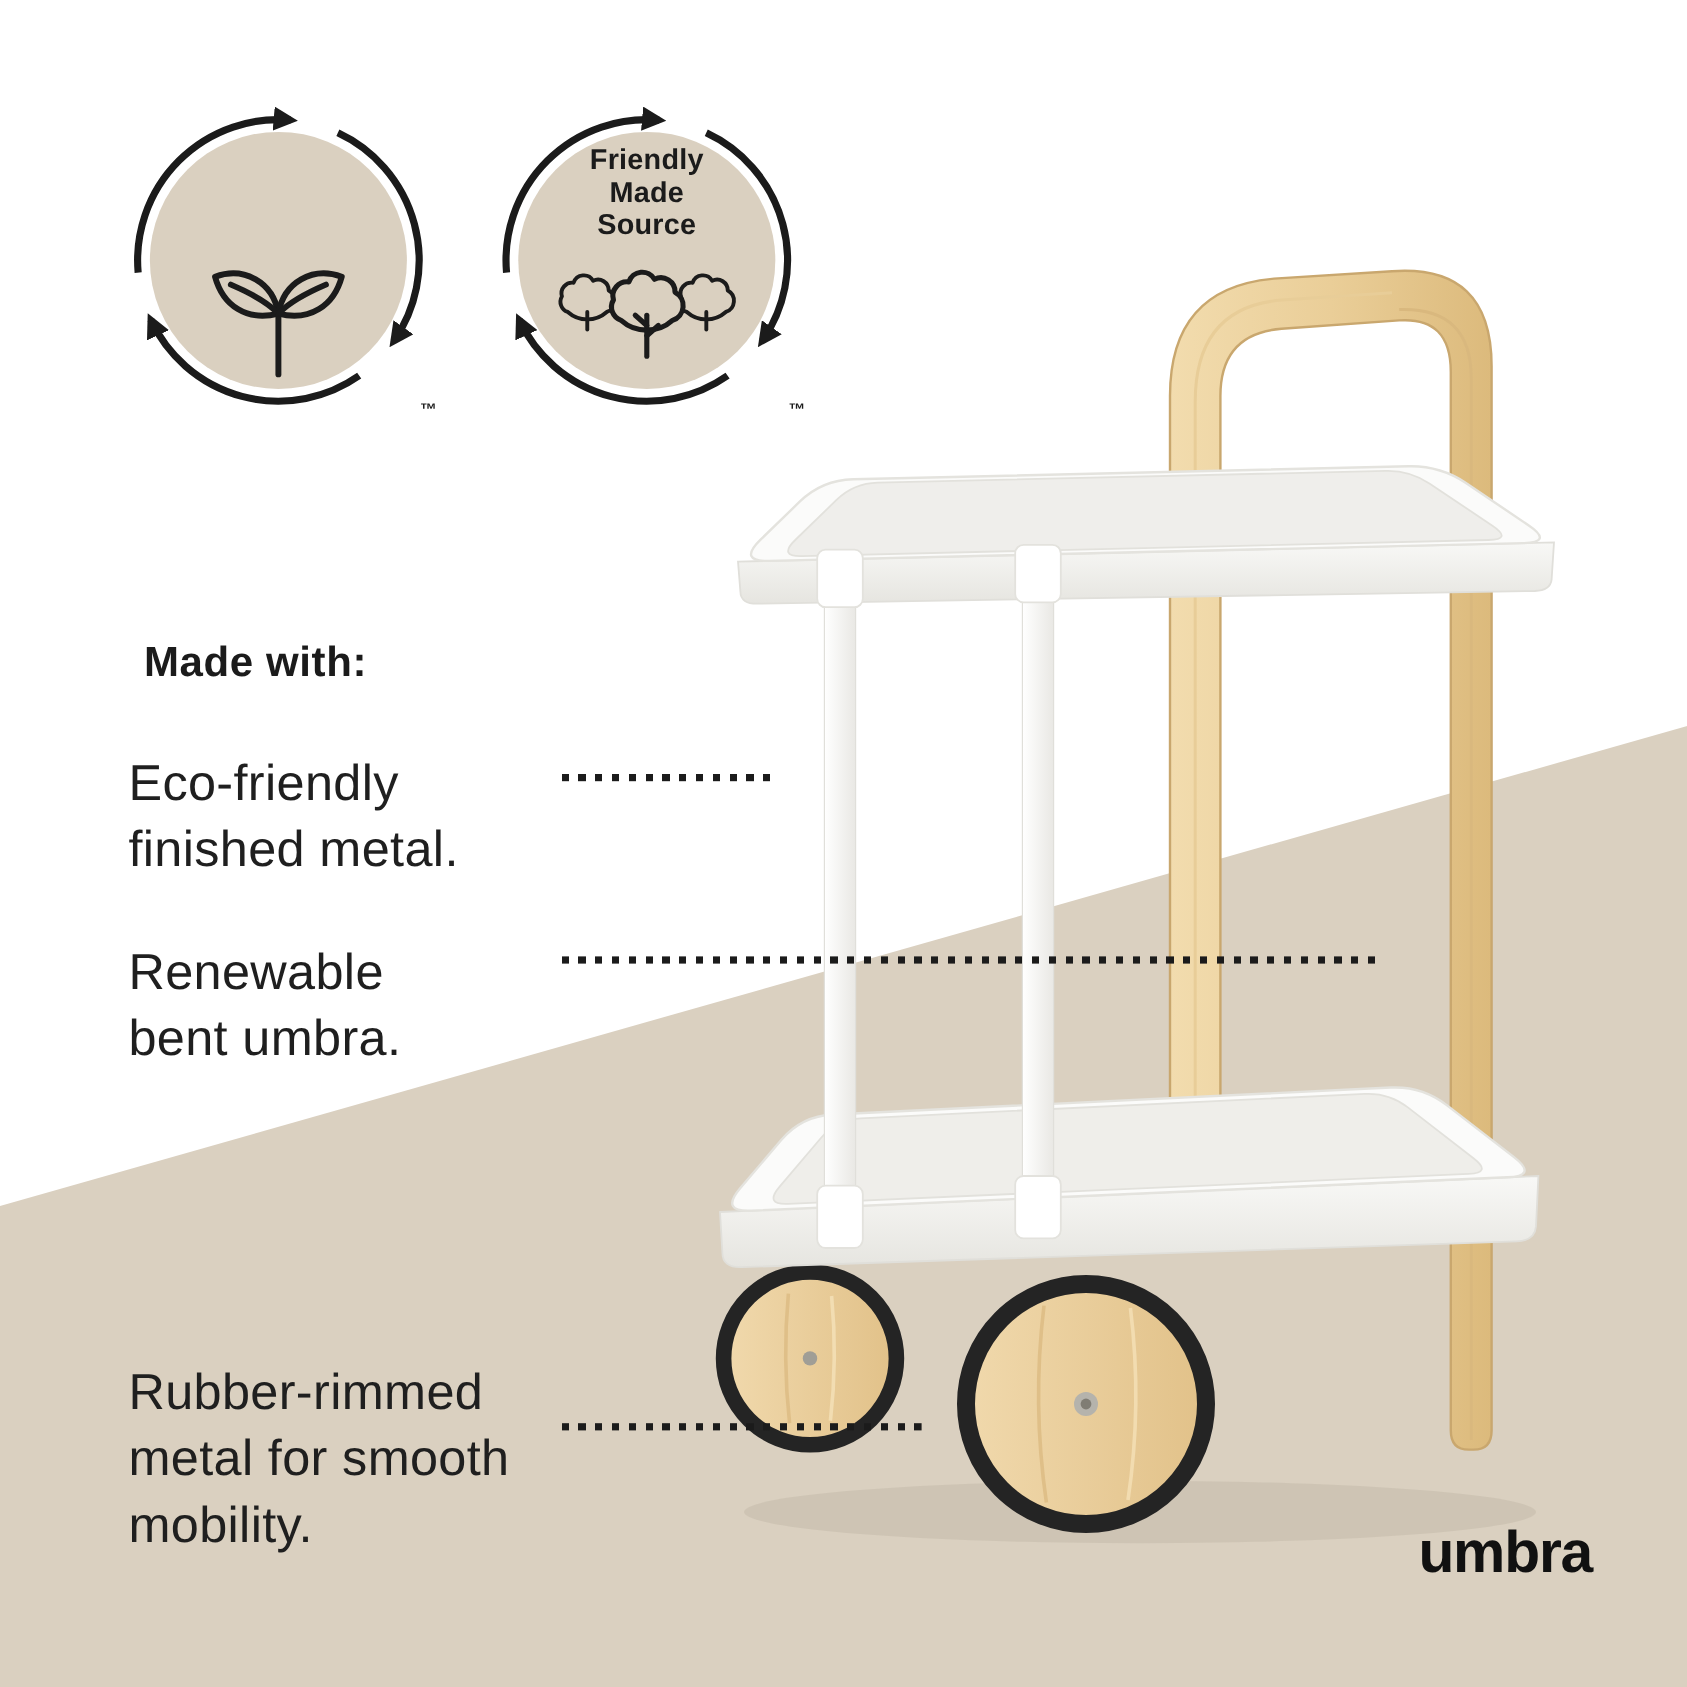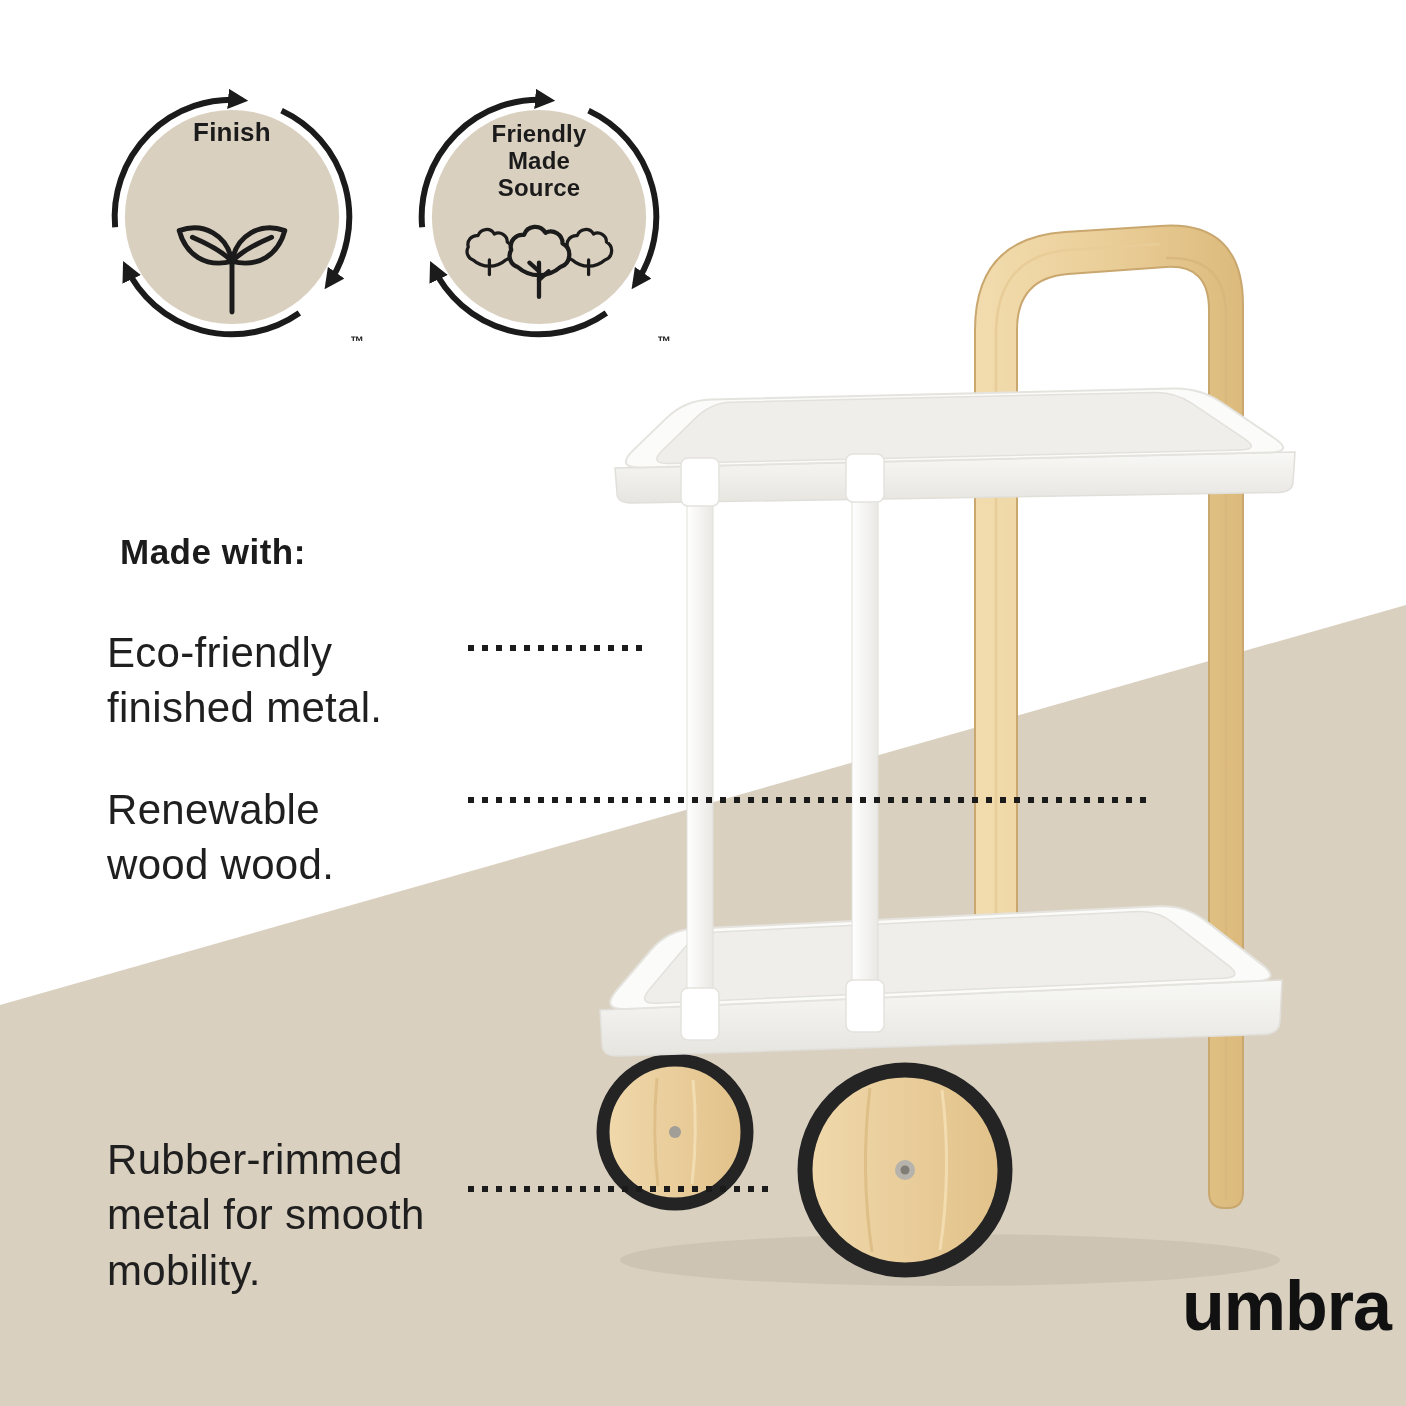--- a/index.html
+++ b/index.html
@@ -48,21 +48,21 @@
   .leader{
     position:absolute;height:6px;
     background:repeating-linear-gradient(to right,#1b1b1b 0 6px,transparent 6px 14px);
   }
   .l1{left:468px;top:645px;width:178px;}
   .l2{left:468px;top:797px;width:682px;}
   .l3{left:468px;top:1186px;width:300px;}
   
   .brand{
     position:absolute;left:1182px;top:1266px;
-    font-size:70px;font-weight:bold;letter-spacing:-1px;color:#111;
+    font-size:49px;font-weight:bold;letter-spacing:-1px;color:#111;
   }
 </style>
 </head>
 <body>
 
 <div>
 
   <div class="bg-diagonal"></div>
 
   <div class="badge badge-1">
@@ -71,21 +71,20 @@
         <marker id="arrow1" viewBox="0 0 10 10" refX="7" refY="5" markerWidth="3.4" markerHeight="3.4" orient="auto">
           <path d="M0,0 L10,5 L0,10 z" fill="#1b1b1b"></path>
         </marker>
       </defs>
       <circle cx="160" cy="160" r="126" fill="#dad0c0"></circle>
       <path d="M 22.5 172 A 138 138 0 0 1 172 22.5" fill="none" stroke="#1b1b1b" stroke-width="7" marker-end="url(#arrow1)"></path>
       <path d="M 218.3 34.9 A 138 138 0 0 1 273 239.2" fill="none" stroke="#1b1b1b" stroke-width="7" marker-end="url(#arrow1)"></path>
       <path d="M 239.2 273 A 138 138 0 0 1 34.9 218.3" fill="none" stroke="#1b1b1b" stroke-width="7" marker-end="url(#arrow1)"></path>
     </svg>
     <div class="badge-title">
-      <span>Finish</span>
     </div>
     <svg class="badge-icon" viewBox="0 0 120 120" fill="none" stroke="#1b1b1b" stroke-width="4.5" stroke-linecap="round" stroke-linejoin="round">
       <path d="M 60 110 C 60 94 60 82 60 64"></path>
       <path d="M 60 64 C 36 70 18 58 12 36 C 34 28 56 40 60 64 Z"></path>
       <path d="M 24 42 C 38 48 52 56 59 63"></path>
       <path d="M 60 64 C 84 70 102 58 108 36 C 86 28 64 40 60 64 Z"></path>
       <path d="M 96 42 C 82 48 68 56 61 63"></path>
     </svg>
     <span class="tm">™</span>
   </div>
@@ -187,21 +186,21 @@
       <path d="M 382 920 Q 392 1000 380 1080" fill="none" stroke="#f2dcb0" stroke-width="3"></path>
       <circle cx="345" cy="1000" r="100" fill="none" stroke="#242424" stroke-width="15"></circle>
       <circle cx="345" cy="1000" r="10" fill="#b5b3ac"></circle>
       <circle cx="345" cy="1000" r="4.5" fill="#807d74"></circle>
     </g>
   </svg>
 
   <h2 class="made-with">Made with:</h2>
 
   <p class="feature f1">Eco-friendly finished metal.</p>
-  <p class="feature f2">Renewable wood wood.</p>
+  <p class="feature f2">Renewable bent umbra.</p>
   <p class="feature f3">Rubber-rimmed metal for smooth mobility.</p>
 
   <div class="leader l1"></div>
   <div class="leader l2"></div>
   <div class="leader l3"></div>
 
   <div class="brand">umbra</div>
 
 </div>
 

